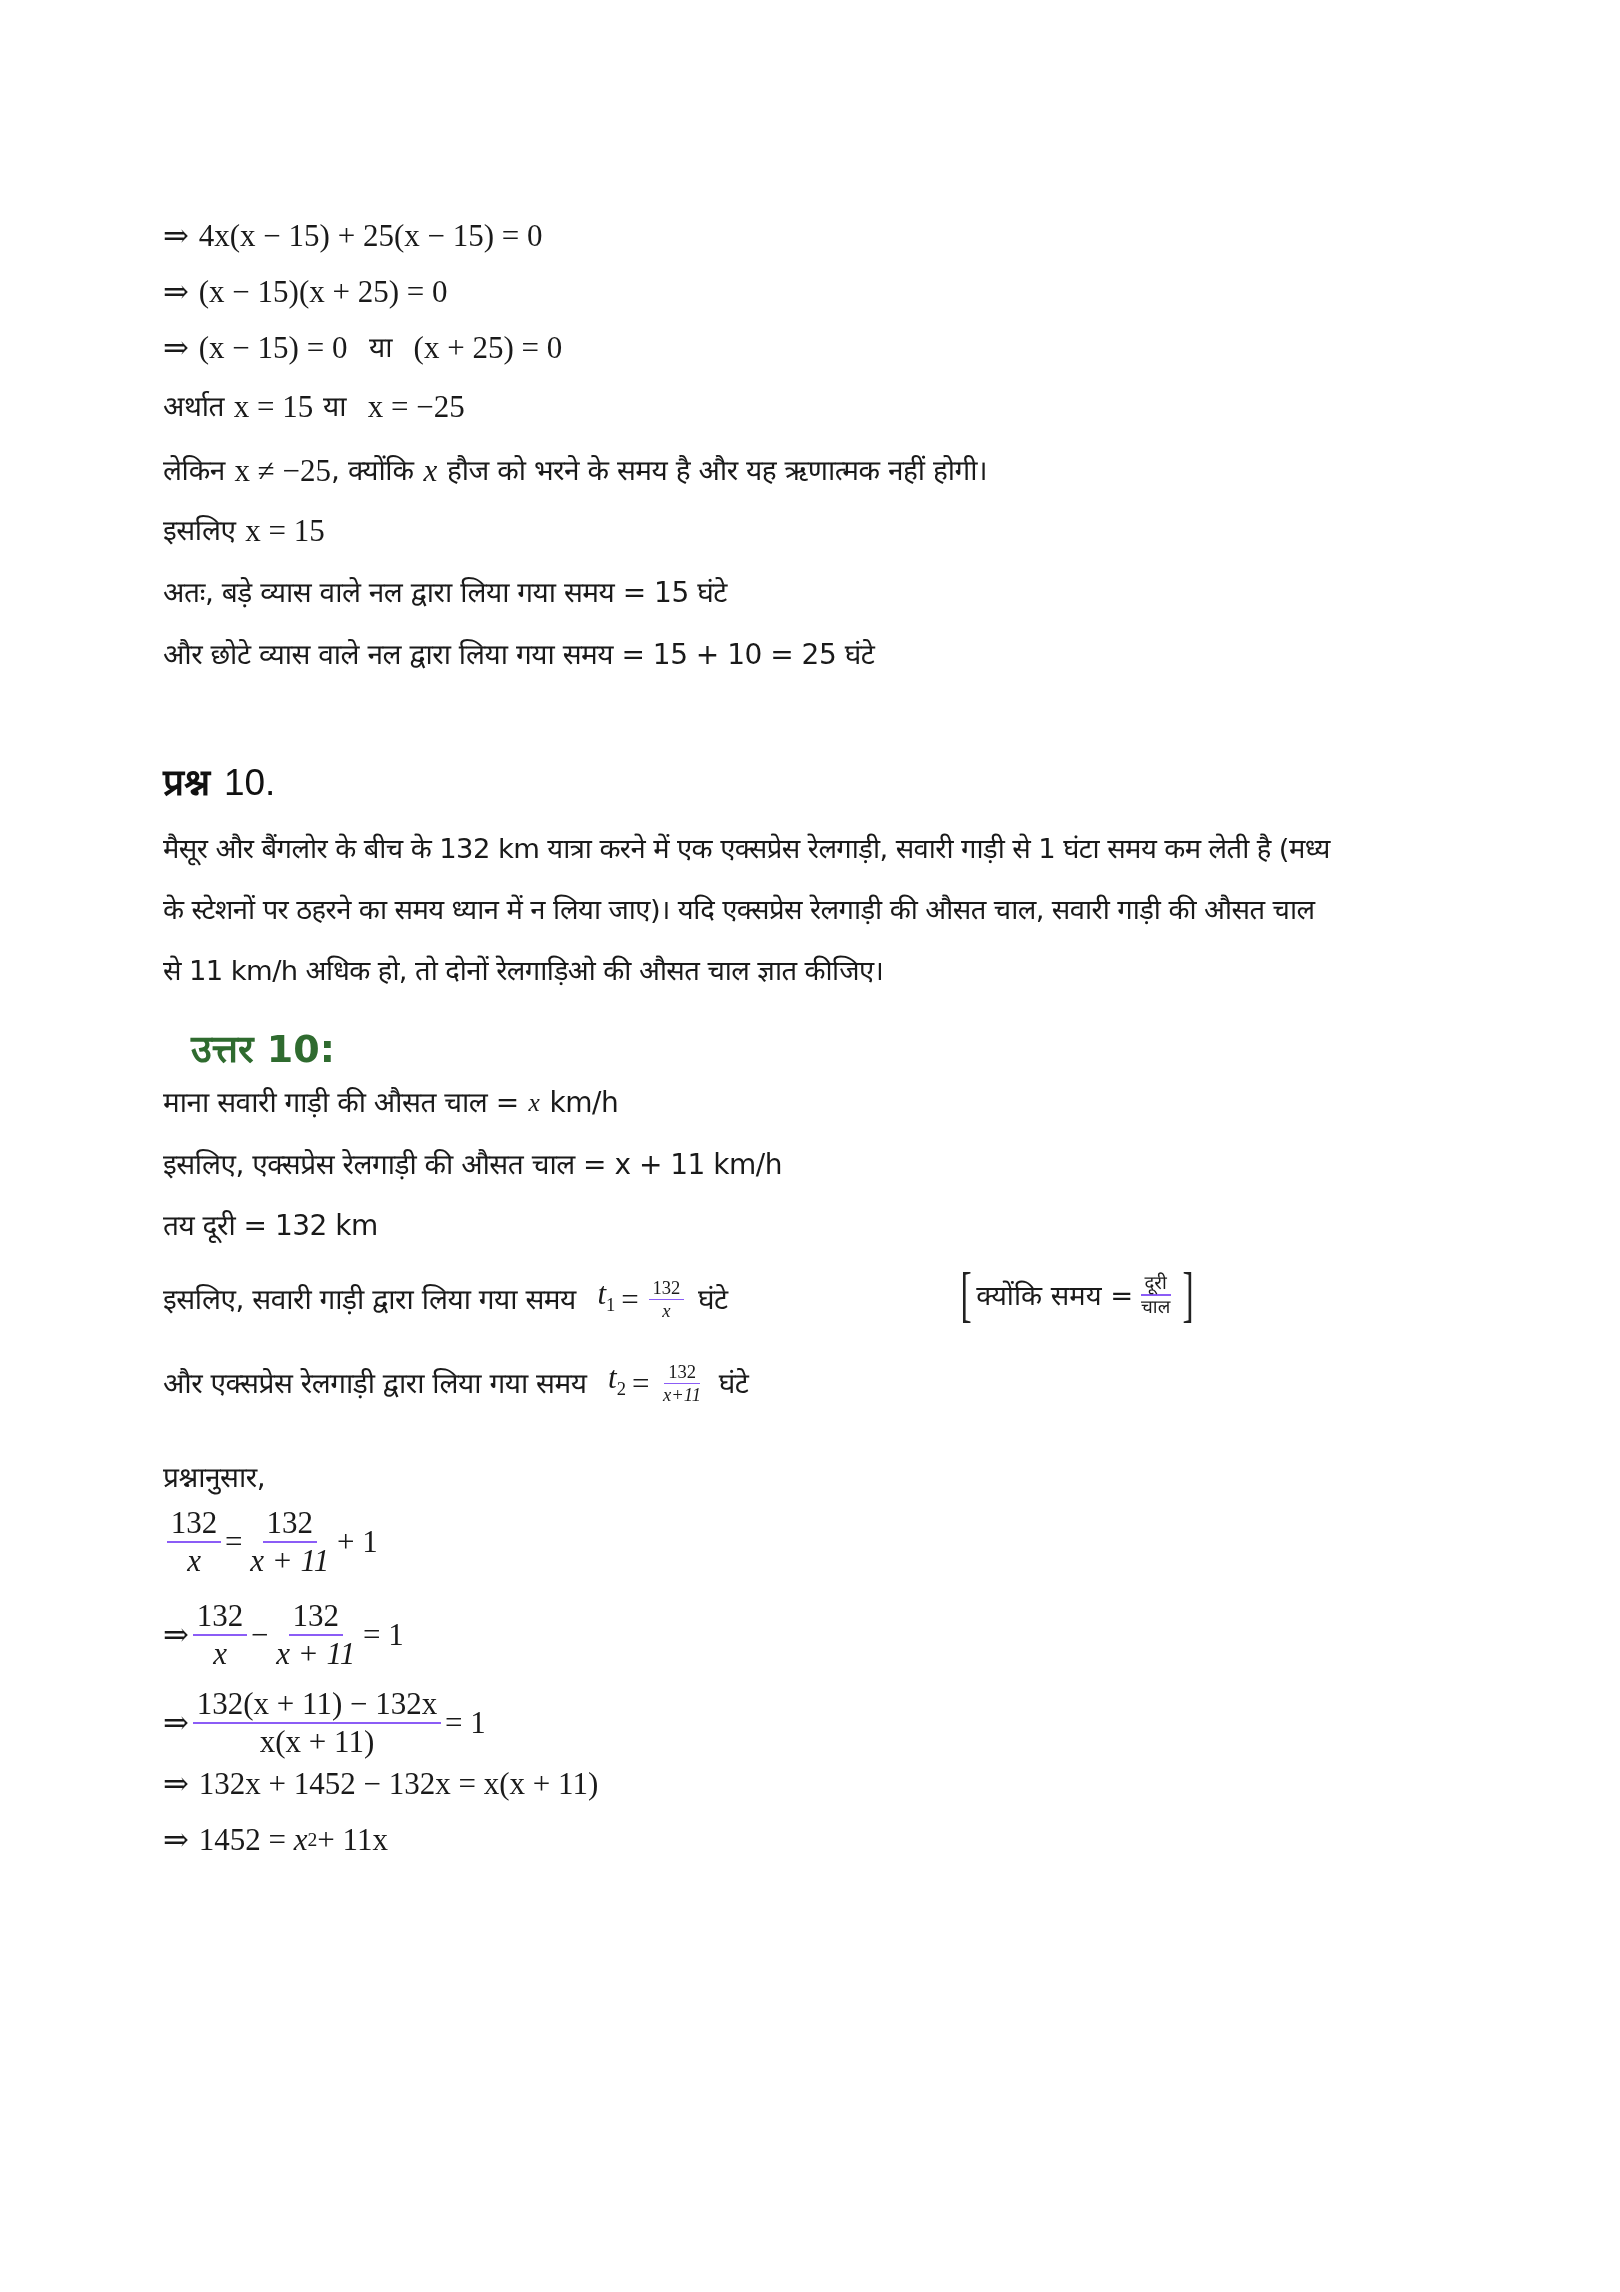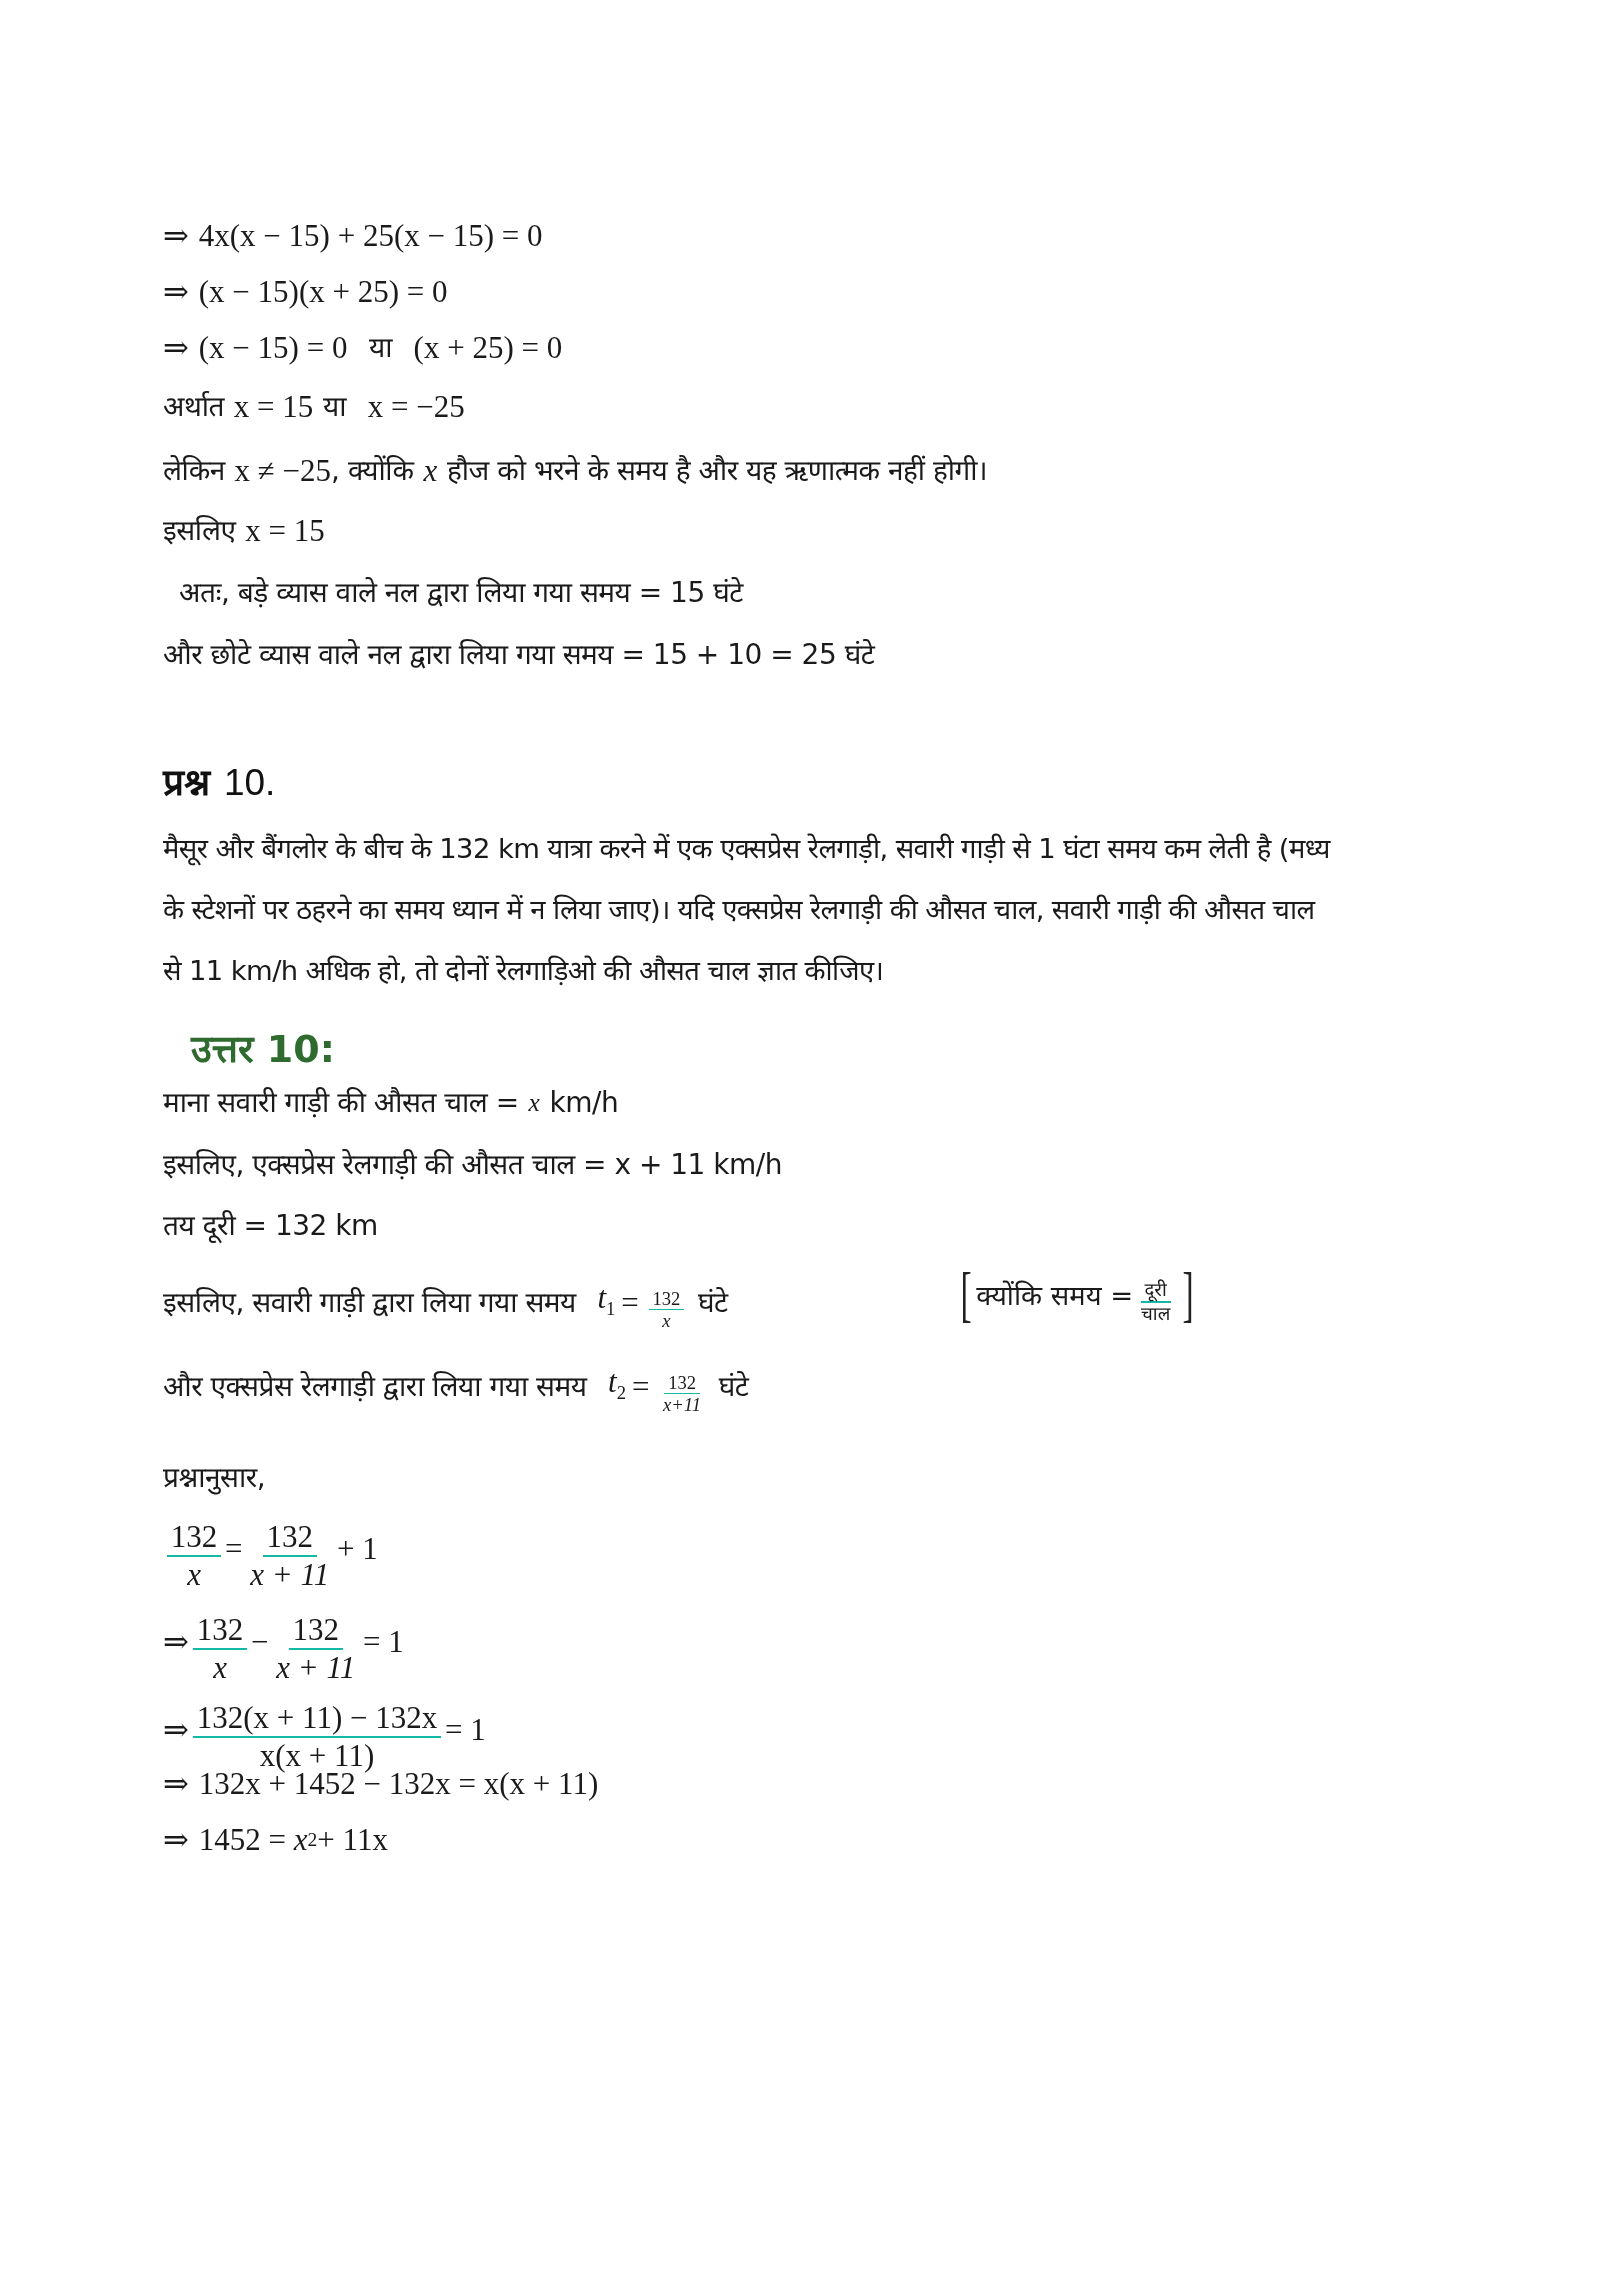--- a/index.html
+++ b/index.html
@@ -89,21 +89,21 @@
       flex-direction: column;
       align-items: center;
       vertical-align: middle;
       margin: 0 3.9px;
       font-family: "Liberation Serif", "DejaVu Serif", serif;
     }
     .frac .num, .frac .den {
       padding: 0 3.9px;
       line-height: 1.15;
     }
-    .frac .num { border-bottom: 2px solid #14b8a6; margin-top: 14px; }
+    .frac .num { border-bottom: 2px solid #8b5cf6; }
     .frac.small { font-size: 18.6px; }
     .frac.small .num { border-bottom-width: 1.5px; }
     .frac.big { font-size: 31px; }
 
     .bracket-note {
       position: absolute;
       left: 956px;
       top: 1264px;
       display: flex;
       align-items: center;
@@ -170,21 +170,21 @@
       <span class="sp"></span>
     <span class="hi">हौज को भरने के समय है और यह ऋणात्मक नहीं होगी।</span>
   </div>
 
   <div class="line" style="top:511px;">
     <span class="hi">इसलिए</span>
       <span class="sp"></span>
     <span class="math">x = 15</span>
   </div>
 
-  <div class="line hi" style="top:573px;margin-left:16px;">
+  <div class="line hi" style="top:573px;">
     <span>अतः, बड़े व्यास वाले नल द्वारा लिया गया समय = 15 घंटे</span>
   </div>
 
   <div class="line hi" style="top:635px;">
     <span>और छोटे व्यास वाले नल द्वारा लिया गया समय = 15 + 10 = 25 घंटे</span>
   </div>
 
   <div class="heading">
     <span>प्रश्न</span><span class="num">10.</span>
   </div>

